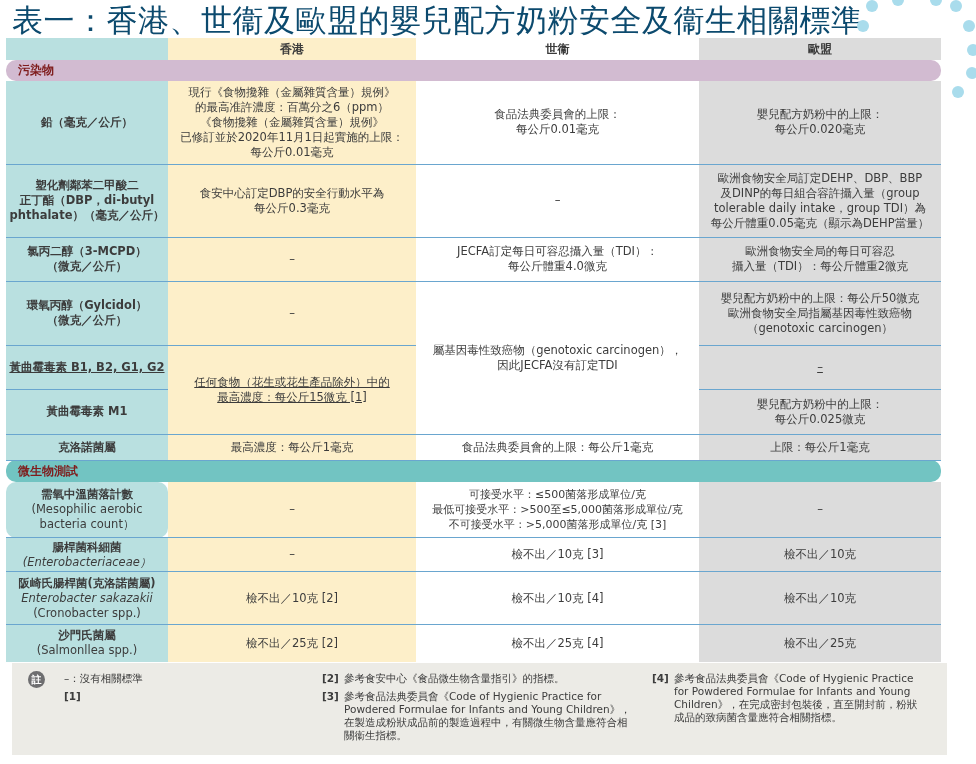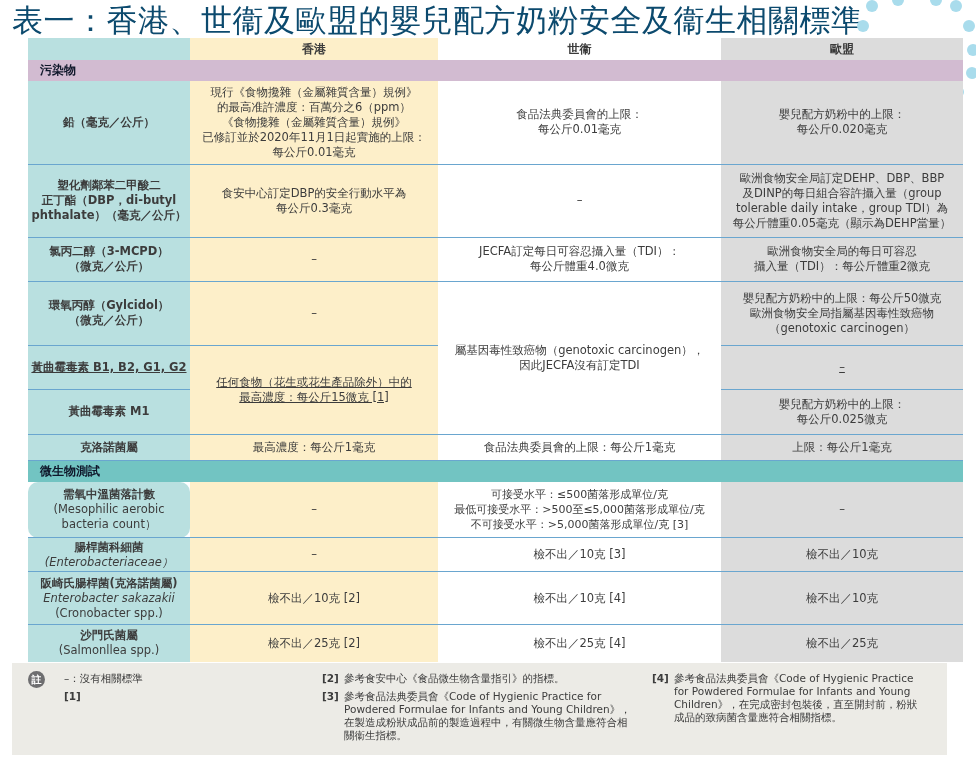--- a/index.html
+++ b/index.html
@@ -1,26 +1,26 @@
 <!DOCTYPE html>
 <html><head>
 <meta charset="utf-8">
 <style>
   html, body { margin:0; padding:0; }
   body { width:976px; height:764px; background:#ffffff; position:relative; overflow:hidden;
          font-family:"DejaVu Sans","Liberation Sans",sans-serif; color:#3c3c3c; }
   .title { position:absolute; left:12px; top:2px; font-size:31px; color:#0c4a6e; letter-spacing:0.5px;
            font-family:"DejaVu Sans",sans-serif; line-height:36px; white-space:nowrap; }
   .dot { position:absolute; width:12px; height:12px; border-radius:50%; background:#a9dcec; }
-  table { position:absolute; left:28px; top:38px; border-collapse:collapse; table-layout:fixed; width:935px; }
+  table { position:absolute; left:6px; top:38px; border-collapse:collapse; table-layout:fixed; width:935px; }
   td, th { padding:0 2px; text-align:center; vertical-align:middle; font-size:11.5px; line-height:15px; font-weight:normal; }
   col.c1 { width:162px; } col.c2 { width:248px; } col.c3 { width:283px; } col.c4 { width:242px; }
   .hdr th { height:22px; font-weight:bold; color:#3a3a3a; font-size:12px; }
   .h1 { background:#b9e0e0; } .h2 { background:#fdefc9; } .h3 { background:#ffffff; } .h4 { background:#dcdcdc; }
-  .sec td { height:21px; text-align:left; padding-left:12px; font-weight:bold; color:#0f172a; font-size:12px; }
+  .sec td { height:21px; text-align:left; padding-left:12px; font-weight:bold; color:#7f1d1d; font-size:12px;border-radius:10px; }
   .sec1 td { background:#d2bbd1; }
   .sec2 td { background:#72c4c2; }
   .c-name { background:#b9e0e0; font-weight:bold; color:#3c3c3c; }
   .c-hk { background:#fdefc9; }
   .c-who { background:#ffffff; }
   .c-eu { background:#dcdcdc; }
   tr.row td { border-bottom:1.5px solid #6aa6cf; }
   tr.row.nob td.nb { border-bottom:none; }
   .notes { position:absolute; left:12px; top:663px; width:935px; height:92px; background:#ecebe6; font-size:10.5px; line-height:13px; color:#3c3c3c; }
   .note-icon { position:absolute; left:16px; top:8px; width:17px; height:17px; border-radius:50%; background:#6e6e70; color:#fff; font-size:10px; text-align:center; line-height:17px; font-weight:bold; }

